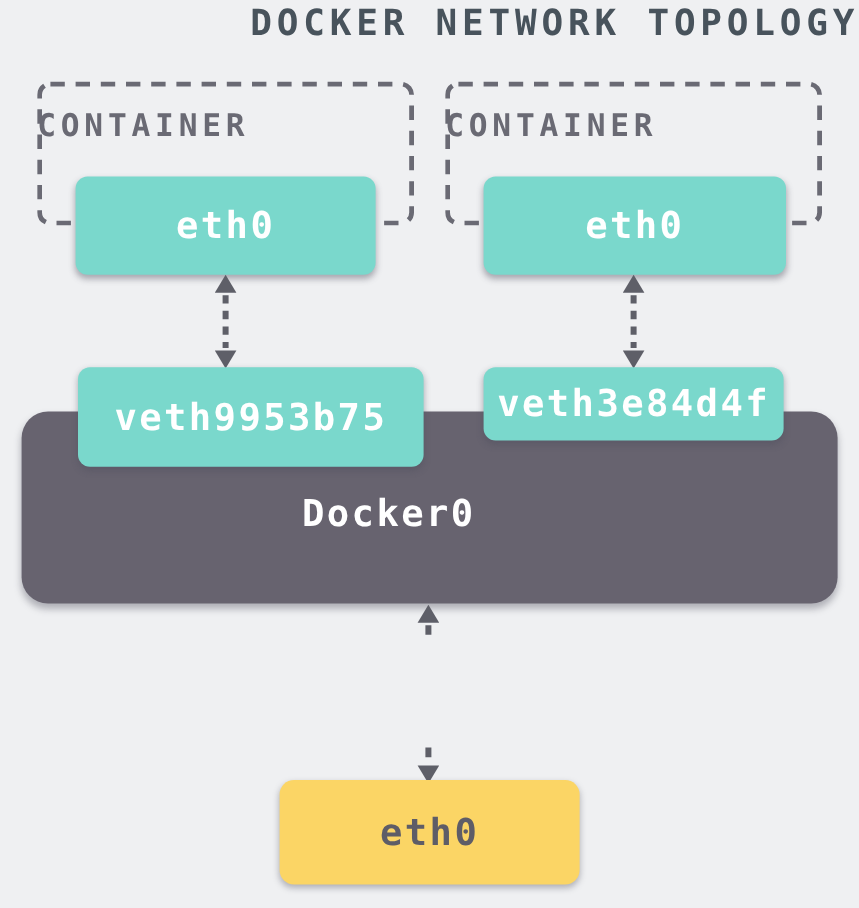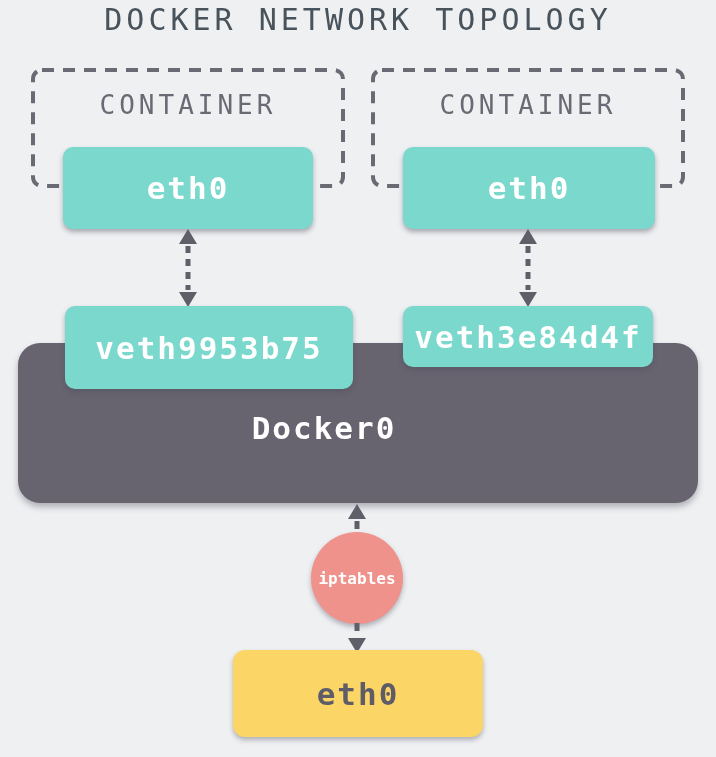--- a/index.html
+++ b/index.html
@@ -5,32 +5,32 @@
   html,body{margin:0;padding:0;}
   .stage{
     position:relative;
     width:716px;height:757px;
     background:#eff0f2;
     font-family:"DejaVu Sans Mono","Liberation Mono",monospace;
     overflow:hidden;
   }
   .title{
     position:absolute;top:2px;left:0;right:0;
-    text-align:center;
-    font-size:30px;font-weight:normal;letter-spacing:4px;
+    text-align:right;
+    font-size:30px;font-weight:bold;letter-spacing:4px;
     color:#48535c;
   }
   .container-box{
     position:absolute;top:68px;width:314px;height:120px;
   }
   .container-box svg{position:absolute;top:0;left:0;}
   .container-label{
     position:absolute;top:22px;left:0;right:0;
-    text-align:center;
-    font-size:26px;font-weight:normal;letter-spacing:4px;
+    text-align:left;
+    font-size:26px;font-weight:bold;letter-spacing:4px;
     color:#6a6a74;
   }
   .node{
     position:absolute;
     display:flex;align-items:center;justify-content:center;
     border-radius:10px;
     box-shadow:0 3px 5px rgba(80,80,95,.45);
   }
   .teal{background:#7ad8cc;color:#ffffff;font-size:31px;font-weight:600;letter-spacing:2px;}
   .eth-left{left:63px;top:147px;width:250px;height:82px;}
@@ -111,23 +111,20 @@
     <span>veth3e84d4f</span>
   </div>
 
   <div class="bridge-label">Docker0</div>
 
   <svg class="arrow" style="left:345px;top:504px;" width="24" height="32">
     <polygon points="12,0 3,15 21,15" fill="#5e5f68"></polygon>
     <line x1="12" y1="17" x2="12" y2="30" stroke="#5e5f68" stroke-width="5" stroke-dasharray="8 6"></line>
   </svg>
 
-  <div class="firewall">
-    <span>iptables</span>
-  </div>
 
   <svg class="arrow" style="left:345px;top:621px;" width="24" height="32">
     <line x1="12" y1="2" x2="12" y2="15" stroke="#5e5f68" stroke-width="5" stroke-dasharray="8 6"></line>
     <polygon points="12,32 3,17 21,17" fill="#5e5f68"></polygon>
   </svg>
 
   <div class="host-eth">
     <span>eth0</span>
   </div>
 

